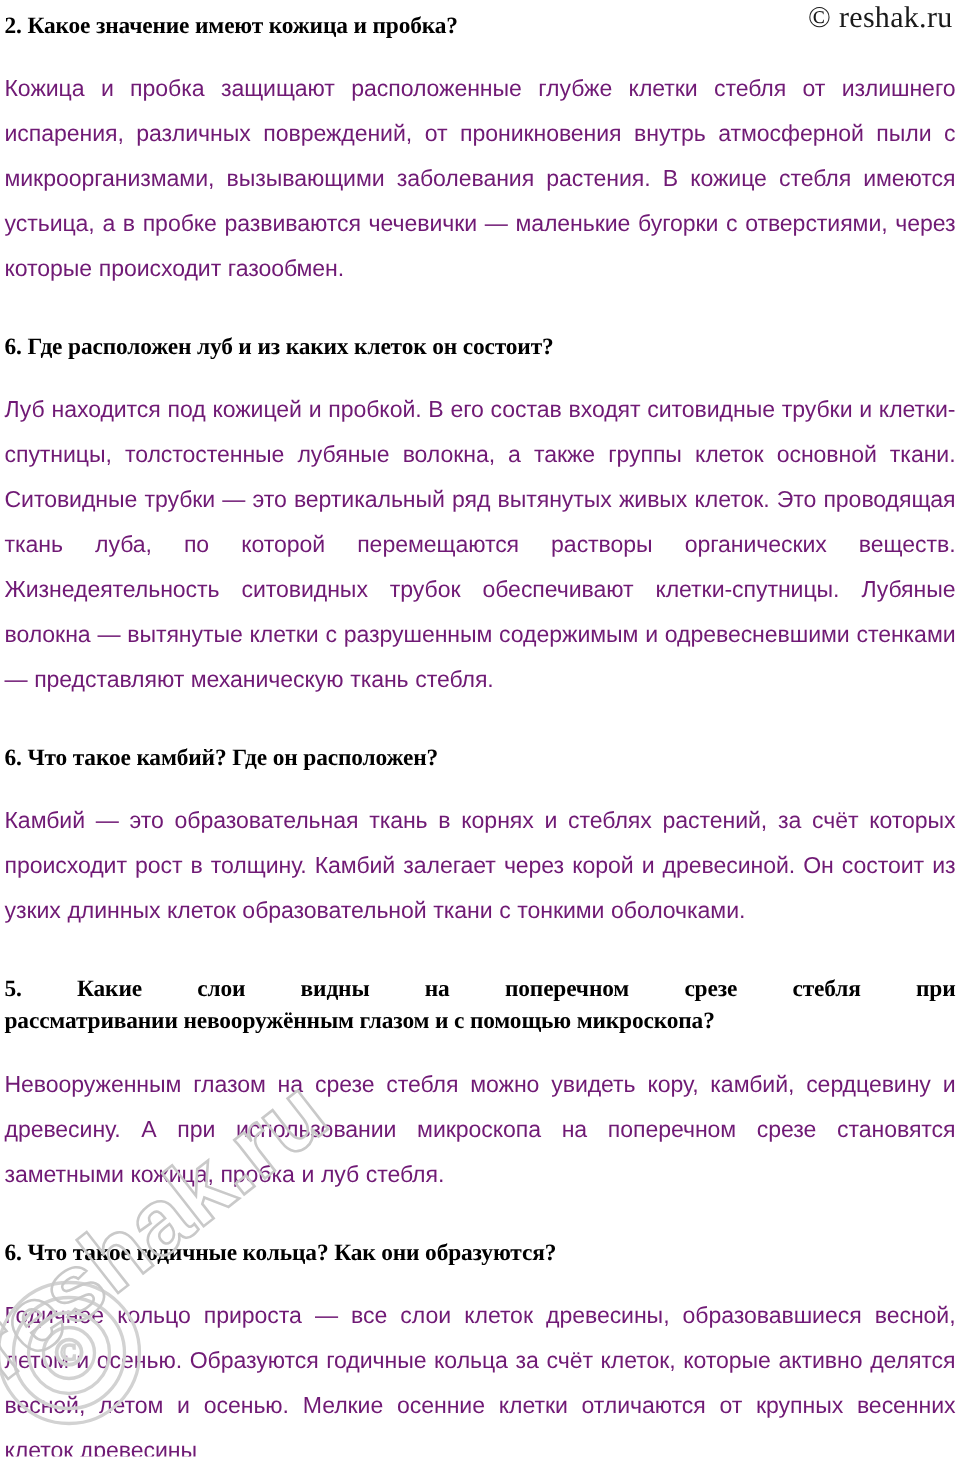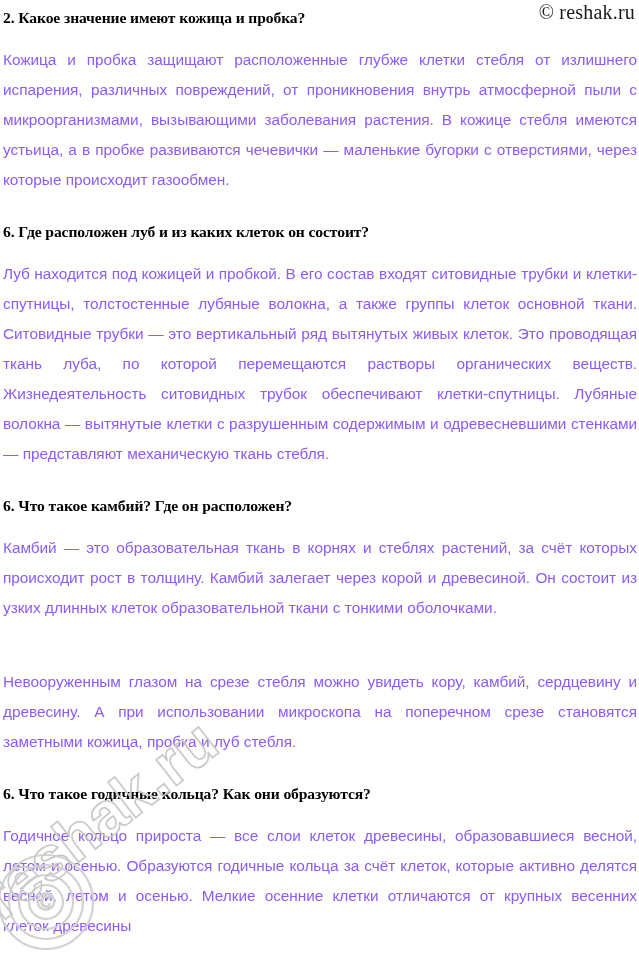--- a/index.html
+++ b/index.html
@@ -83,21 +83,21 @@
   }
 
   p.body {
     font-family: "Liberation Sans", "DejaVu Sans", sans-serif;
     font-size: 15.4px;
     line-height: 30px;
     margin: 0;
     padding: 0;
     text-align: justify;
     text-align-last: left;
-    color: #8b5cf6;
+    color: #701a75;
     letter-spacing: -0.05px;
     word-spacing: 0.2px;
   }
 
   .gap-after-head { height: 17px; }
   .gap-after-para { height: 26px; }
   .gap-head2-para { height: 18px; }
 
   .spacer-top { height: 7px; }
 </style>
@@ -135,20 +135,24 @@
     <h2 class="q">6. Где расположен луб и из каких клеток он состоит?</h2>
     <div class="gap-after-head"></div>
     <p class="body">Луб находится под кожицей и пробкой. В его состав входят ситовидные трубки и клетки-спутницы, толстостенные лубяные волокна, а также группы клеток основной ткани. Ситовидные трубки — это вертикальный ряд вытянутых живых клеток. Это проводящая ткань луба, по которой перемещаются растворы органических веществ. Жизнедеятельность ситовидных трубок обеспечивают клетки-спутницы. Лубяные волокна — вытянутые клетки с разрушенным содержимым и одревесневшими стенками — представляют механическую ткань стебля.</p>
     <div class="gap-after-para"></div>
 
     <h2 class="q">6. Что такое камбий? Где он расположен?</h2>
     <div class="gap-after-head"></div>
     <p class="body">Камбий — это образовательная ткань в корнях и стеблях растений, за счёт которых происходит рост в толщину. Камбий залегает через корой и древесиной. Он состоит из узких длинных клеток образовательной ткани с тонкими оболочками.</p>
     <div class="gap-after-para"></div>
 
+    <h2 class="q justified">
+      <span class="ln1">5. Какие слои видны на поперечном срезе стебля при</span>
+      <span class="ln2">рассматривании невооружённым глазом и с помощью микроскопа?</span>
+    </h2>
     <div class="gap-head2-para"></div>
     <p class="body">Невооруженным глазом на срезе стебля можно увидеть кору, камбий, сердцевину и древесину. А при использовании микроскопа на поперечном срезе становятся заметными кожица, пробка и луб стебля.</p>
     <div class="gap-after-para"></div>
 
     <h2 class="q">6. Что такое годичные кольца? Как они образуются?</h2>
     <div class="gap-after-head"></div>
     <p class="body">Годичное кольцо прироста — все слои клеток древесины, образовавшиеся весной, летом и осенью. Образуются годичные кольца за счёт клеток, которые активно делятся весной, летом и осенью. Мелкие осенние клетки отличаются от крупных весенних клеток древесины</p>
 
   </div>
 </div>

